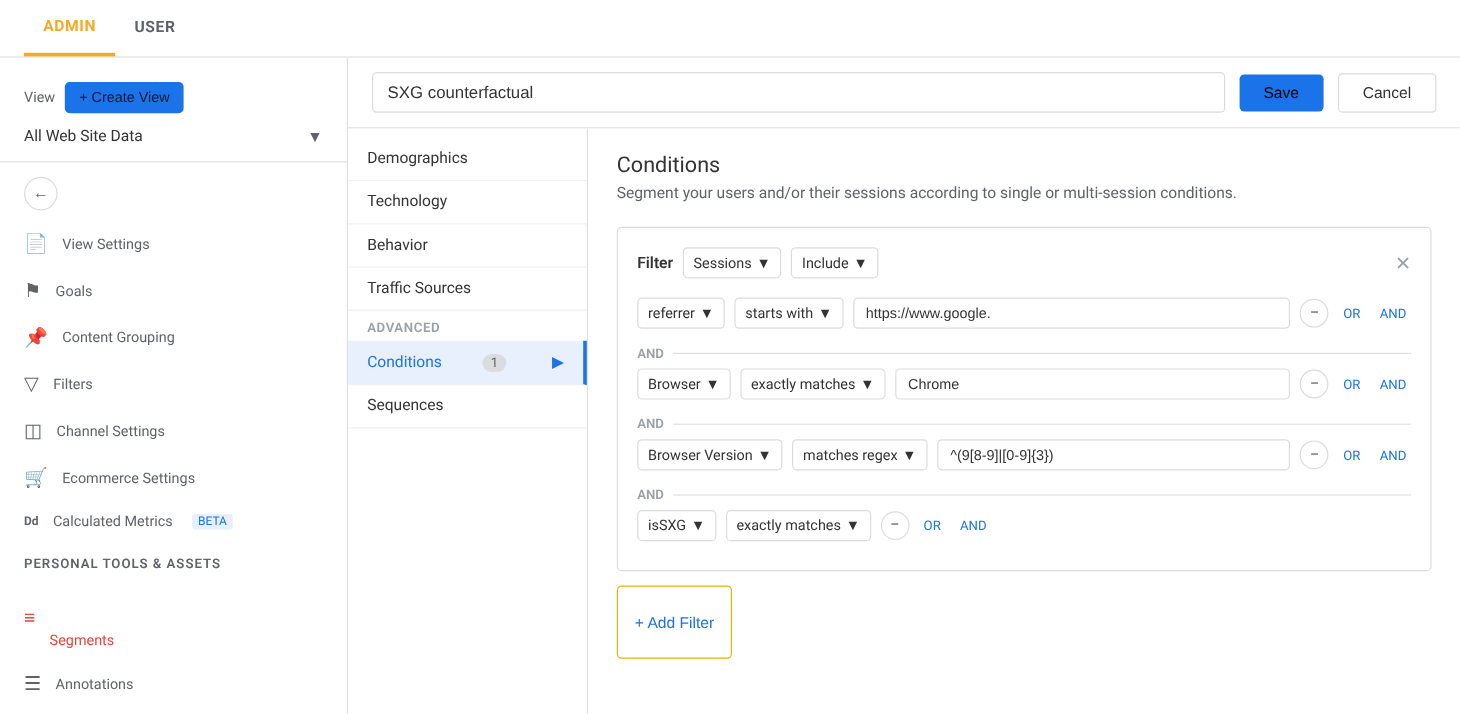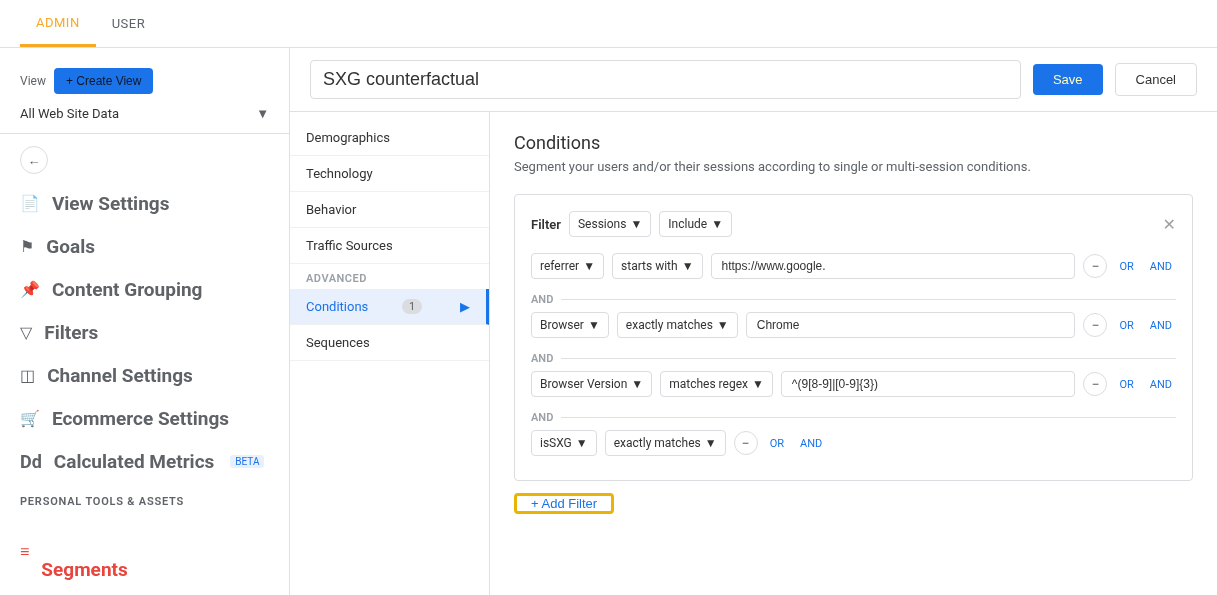--- a/index.html
+++ b/index.html
@@ -9,21 +9,21 @@
     .top-nav {
       display: flex;
       align-items: center;
       border-bottom: 1px solid #e0e0e0;
       padding: 0 20px;
       height: 48px;
     }
     .top-nav-tab {
       padding: 14px 16px;
       font-size: 13px;
-      font-weight: 400;
+      font-weight: 700;
       color: #5f6368;
       cursor: pointer;
       border-bottom: 3px solid transparent;
       text-transform: uppercase;
       letter-spacing: 0.5px;
     }
     .top-nav-tab.active {
       color: #f9a825;
       border-bottom: 3px solid #f9a825;
     }
@@ -102,21 +102,21 @@
 
     .sidebar-nav-item {
       display: flex;
       align-items: center;
       gap: 12px;
       padding: 10px 20px;
       cursor: pointer;
       color: #5f6368;
     }
     .sidebar-nav-item .icon { font-size: 16px; }
-    .sidebar-nav-item .label { font-size: 19px; font-weight: bold; }
+    .sidebar-nav-item .label { font-size: 12px; }
     .sidebar-nav-item.active .label { color: #e8453c; margin-top: 36px; }
 
     .sidebar-section-title {
       padding: 12px 20px 4px;
       font-size: 11px;
       font-weight: 600;
       color: #5f6368;
       text-transform: uppercase;
       letter-spacing: 0.8px;
     }
@@ -128,26 +128,26 @@
       gap: 12px;
       padding: 12px 20px;
       border-bottom: 1px solid #e0e0e0;
     }
 
     .segment-name-input {
       flex: 1;
       border: 1px solid #dadce0;
       border-radius: 4px;
       padding: 8px 12px;
-      font-size: 18px;
+      font-size: 14px;
       color: #333;
     }
     .save-btn {
       background: #1a73e8;
-      color: #fef9c3;
+      color: #000000;
       border: none;
       border-radius: 4px;
       padding: 8px 20px;
       font-size: 13px;
       cursor: pointer;
       font-weight: 500;
     }
     .cancel-btn {
       background: #fff;
       color: #333;
@@ -325,23 +325,23 @@
       font-size: 11px;
       color: #1a73e8;
       cursor: pointer;
       padding: 0 4px;
     }
 
     .add-filter-btn {
       margin-top: 12px;
       background: #fff;
       color: #1a73e8;
-      border: 3px solid #eab308;
-      border-radius: 4px;
-      padding: 0 14px;
+      border: 1px solid #eab308;
+      border-radius: 4px;
+      padding: 22px 14px;
       font-size: 13px;
       cursor: pointer;
     }
   </style>
 </head>
 <body>
 
 <div class="top-nav">
   <div class="top-nav-tab active">ADMIN</div>
   <div class="top-nav-tab">USER</div>
@@ -381,21 +381,21 @@
     </div>
     <div class="sidebar-nav-item">
       <span class="icon">◫</span>
       <span class="label">Channel Settings</span>
     </div>
     <div class="sidebar-nav-item">
       <span class="icon">🛒</span>
       <span class="label">Ecommerce Settings</span>
     </div>
     <div class="sidebar-nav-item">
-      <span class="icon" style="font-size:18px;font-weight:700;">Dd</span>
+      <span class="icon" style="font-size:10px;font-weight:700;">Dd</span>
       <span class="label">Calculated Metrics</span>
       <span style="font-size:10px;background:#e8f0fe;color:#1a73e8;padding:1px 5px;border-radius:3px;margin-left:4px;">BETA</span>
     </div>
 
     <div class="sidebar-section-title">PERSONAL TOOLS &amp; ASSETS</div>
 
     <div class="sidebar-nav-item active">
       <span class="icon" style="color:#e8453c;">≡</span>
       <span class="label" style="color:#e8453c;">Segments</span>
     </div>

